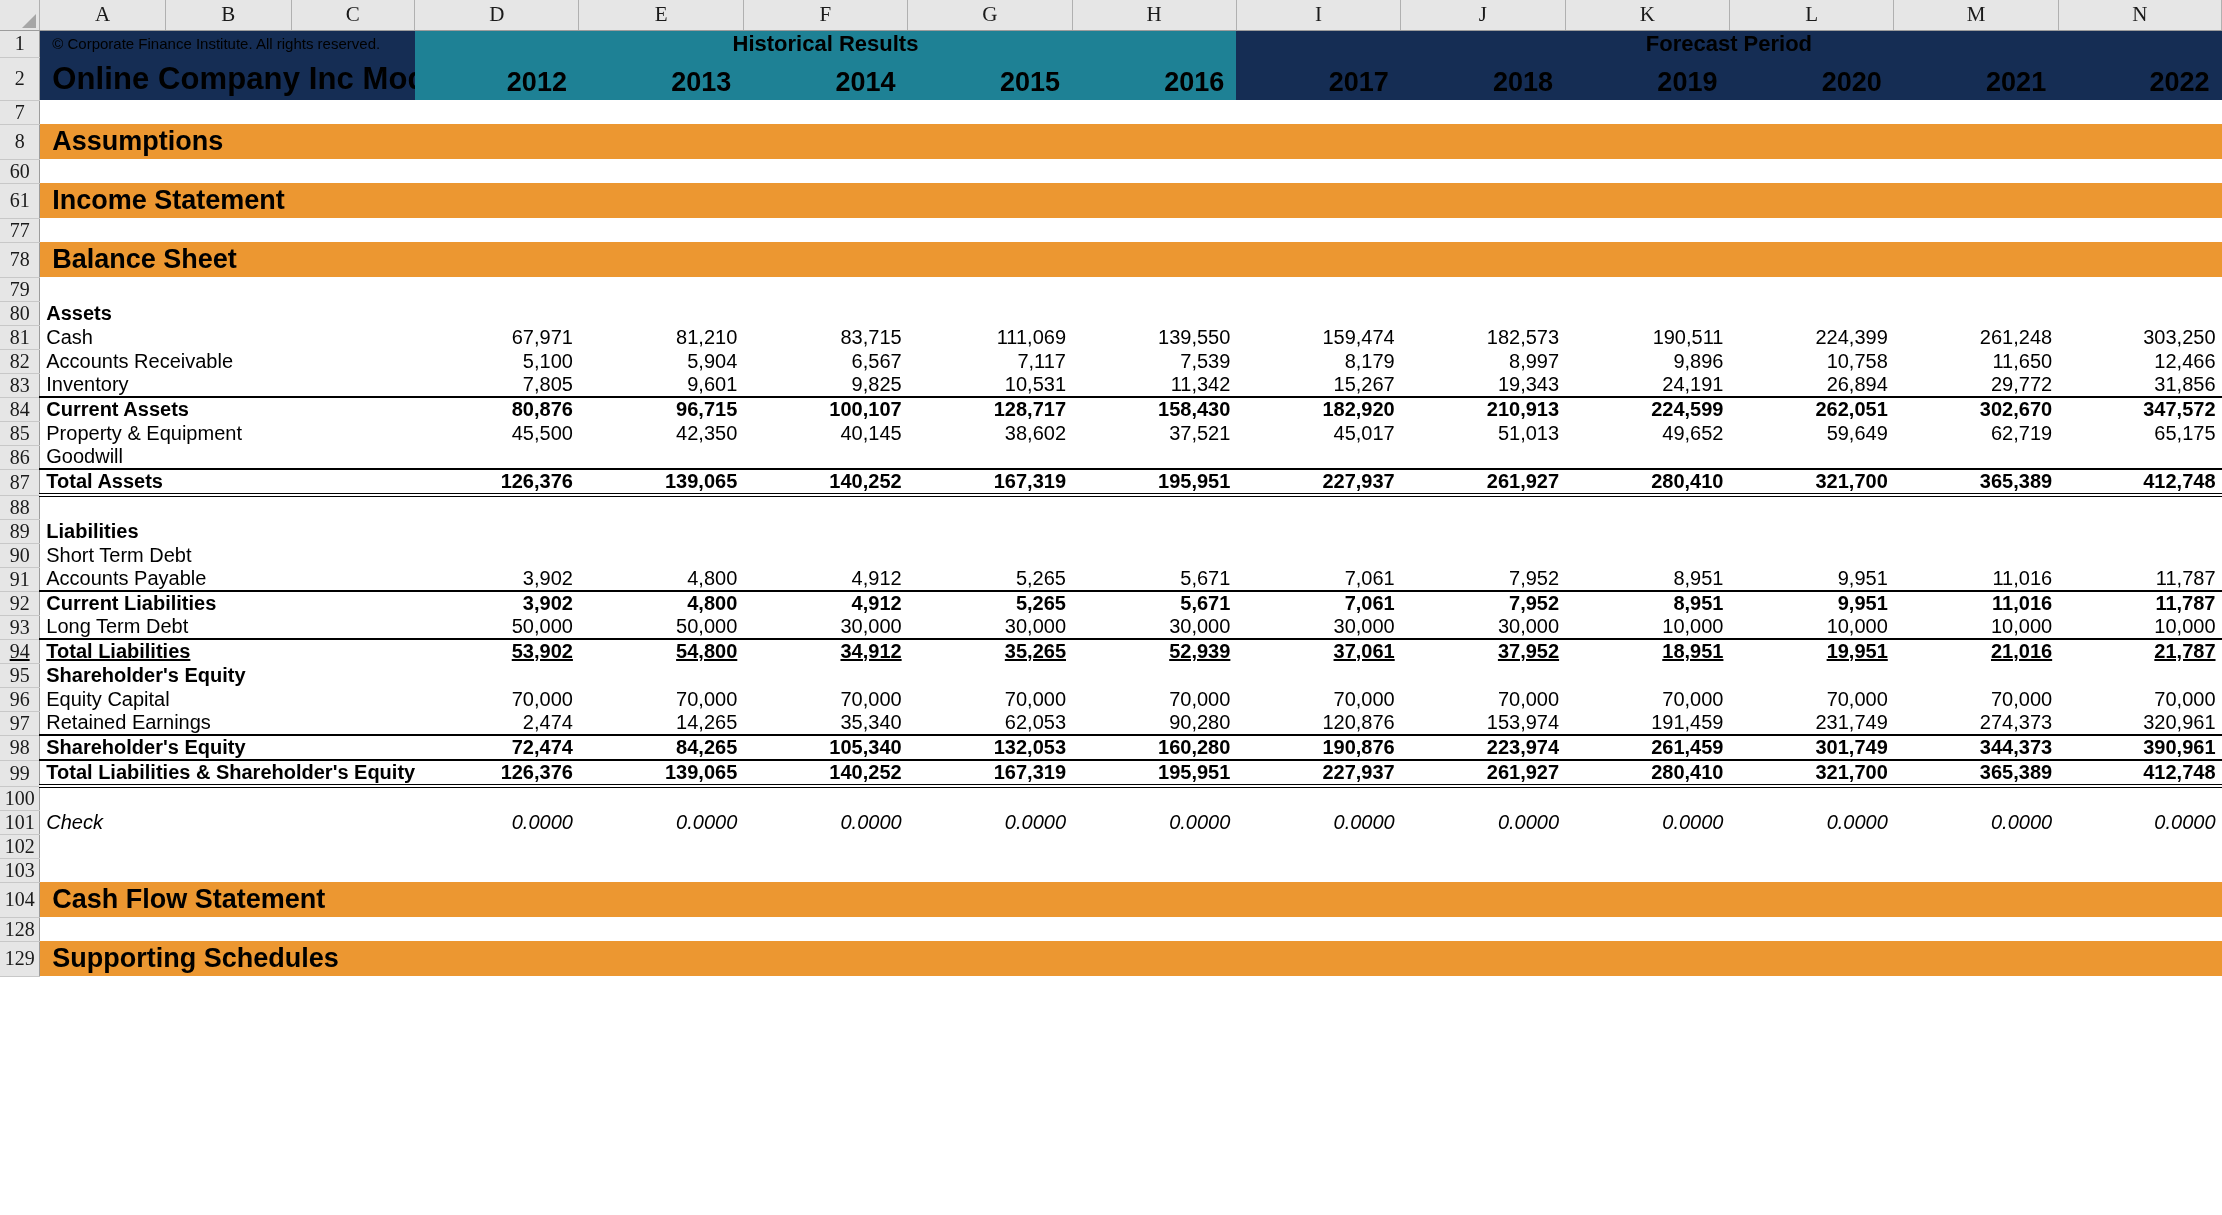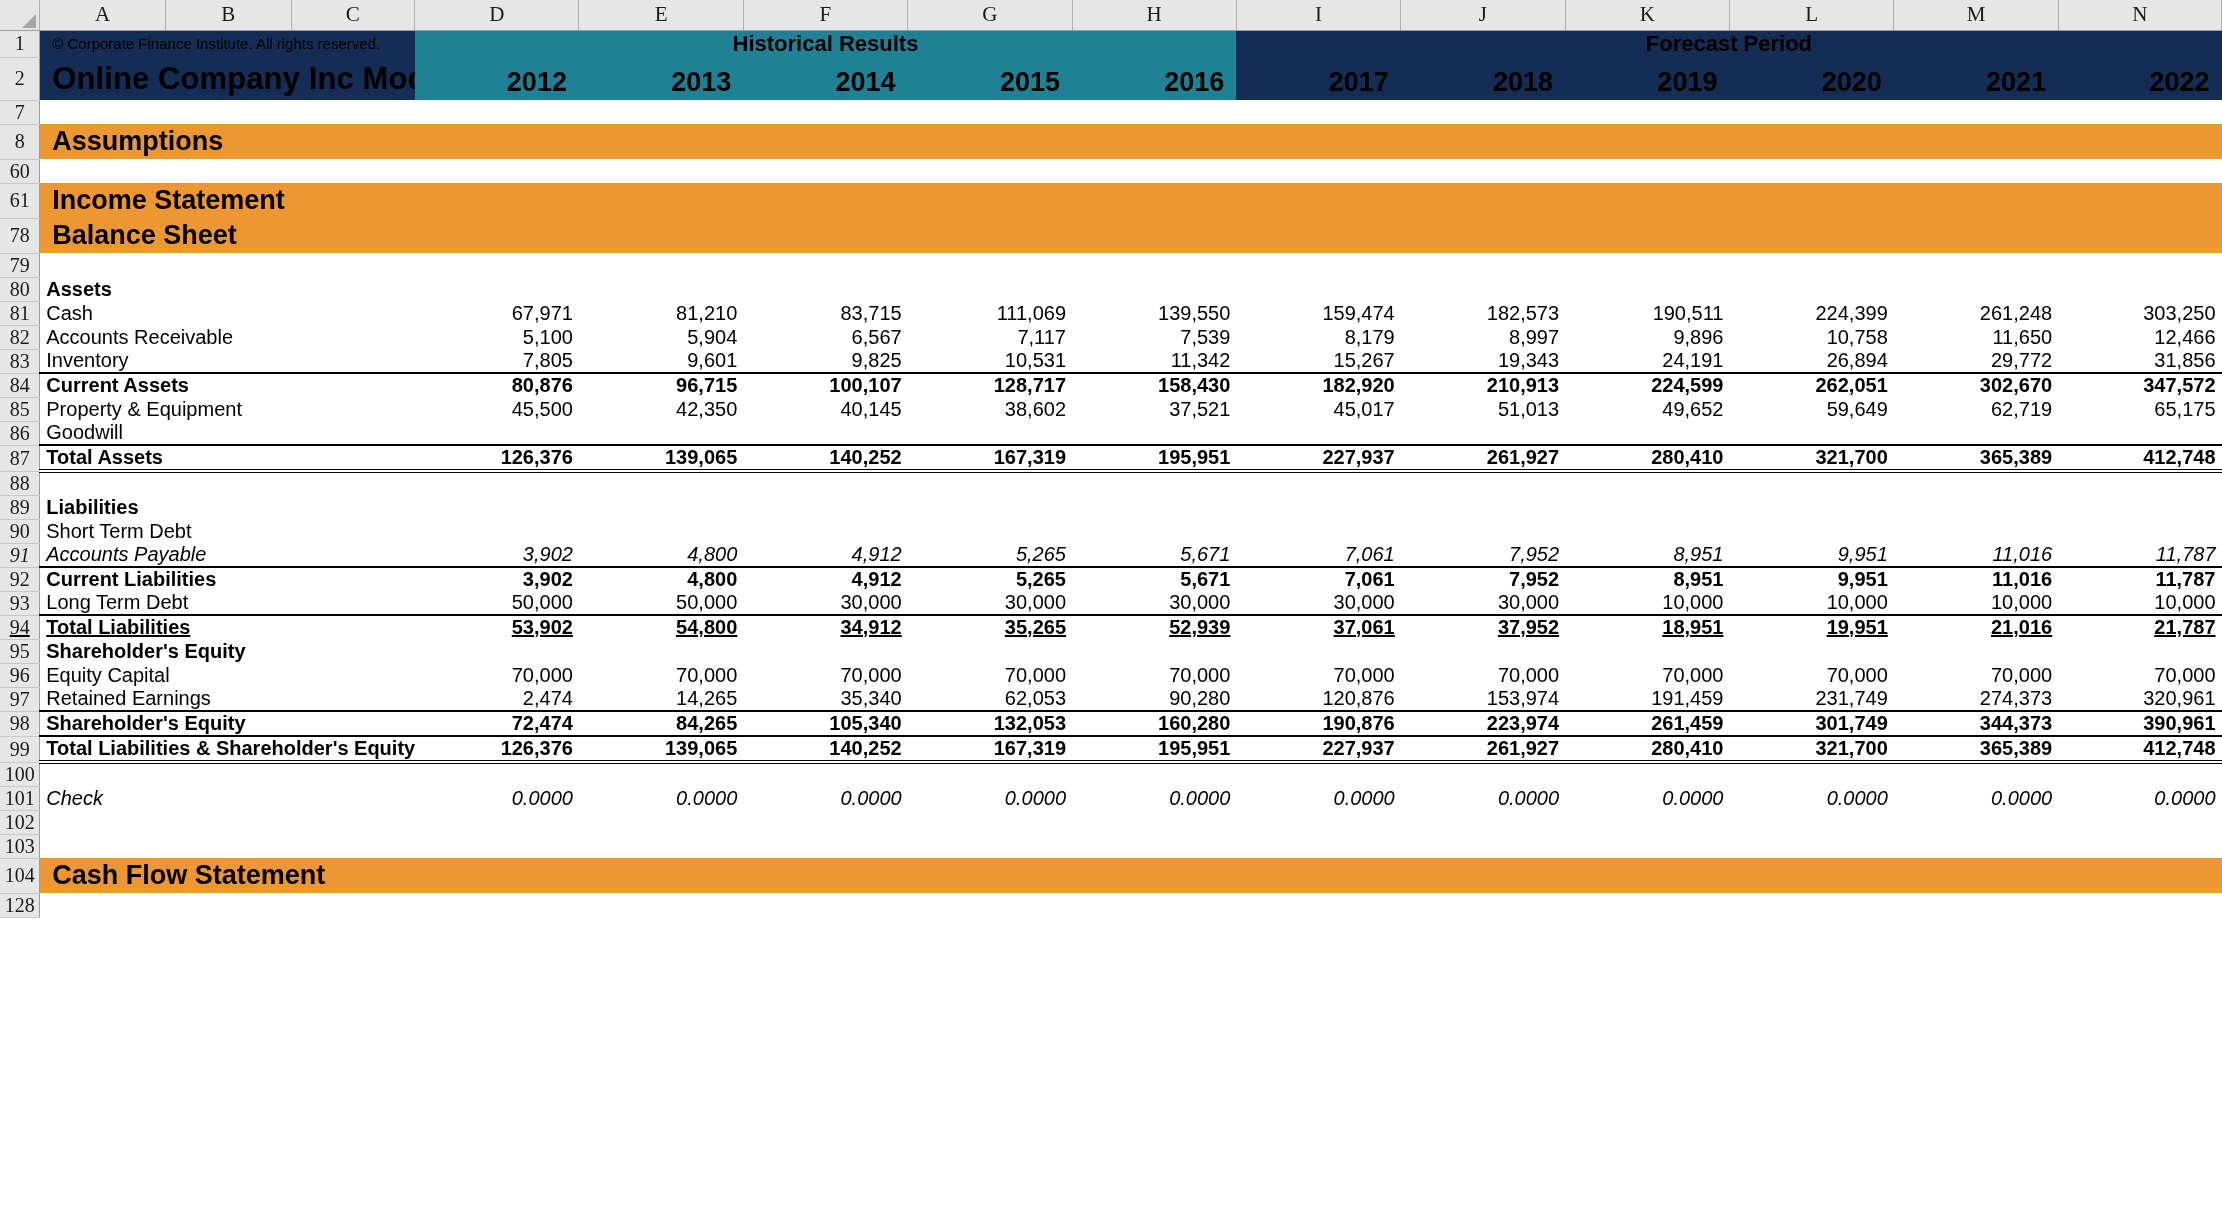--- a/index.html
+++ b/index.html
@@ -186,20 +186,24 @@
           <td class="cell sectionhead orange" colspan="14">Assumptions</td>
         </tr>
         <tr class="datarow" style="height: 19px;">
           <td class="rownum">60</td>
           <td class="cell" colspan="14"></td>
         </tr>
         <tr class="datarow" style="height: 35px;">
           <td class="rownum">61</td>
           <td class="cell sectionhead orange" colspan="14">Income Statement</td>
         </tr>
+        <tr class="datarow" style="height: 19px;">
+          <td class="rownum">77</td>
+          <td class="cell" colspan="14"></td>
+        </tr>
         <tr class="datarow" style="height: 35px;">
           <td class="rownum">78</td>
           <td class="cell sectionhead orange" colspan="14">Balance Sheet</td>
         </tr>
         <tr class="datarow" style="height: 19px;">
           <td class="rownum">79</td>
           <td class="cell" colspan="14"></td>
         </tr>
         <tr class="datarow" style="height: 22px;">
           <td class="rownum">80</td>
@@ -348,21 +352,21 @@
           <td class="cell num"></td>
           <td class="cell num"></td>
           <td class="cell num"></td>
           <td class="cell num"></td>
           <td class="cell num"></td>
           <td class="cell num"></td>
           <td class="cell num"></td>
           <td class="cell num"></td>
           <td class="cell num"></td>
         </tr>
-        <tr class="datarow" style="height: 22px; font-style: italic;">
+        <tr class="datarow" style="height: 22px;">
           <td class="rownum">91</td>
           <td class="cell lbl" colspan="3">Accounts Payable</td>
           <td class="cell num blue">3,902</td>
           <td class="cell num blue">4,800</td>
           <td class="cell num blue">4,912</td>
           <td class="cell num blue">5,265</td>
           <td class="cell num blue">5,671</td>
           <td class="cell num">7,061</td>
           <td class="cell num">7,952</td>
           <td class="cell num">8,951</td>
@@ -518,15 +522,19 @@
           <td class="cell" colspan="14"></td>
         </tr>
         <tr class="datarow" style="height: 35px;">
           <td class="rownum">104</td>
           <td class="cell sectionhead orange" colspan="14">Cash Flow Statement</td>
         </tr>
         <tr class="datarow" style="height: 19px;">
           <td class="rownum">128</td>
           <td class="cell" colspan="14"></td>
         </tr>
+        <tr class="datarow" style="height: 35px;">
+          <td class="rownum">129</td>
+          <td class="cell sectionhead orange" colspan="14">Supporting Schedules</td>
+        </tr>
       </tbody>
   </table>
 </div>
 
 </body></html>

